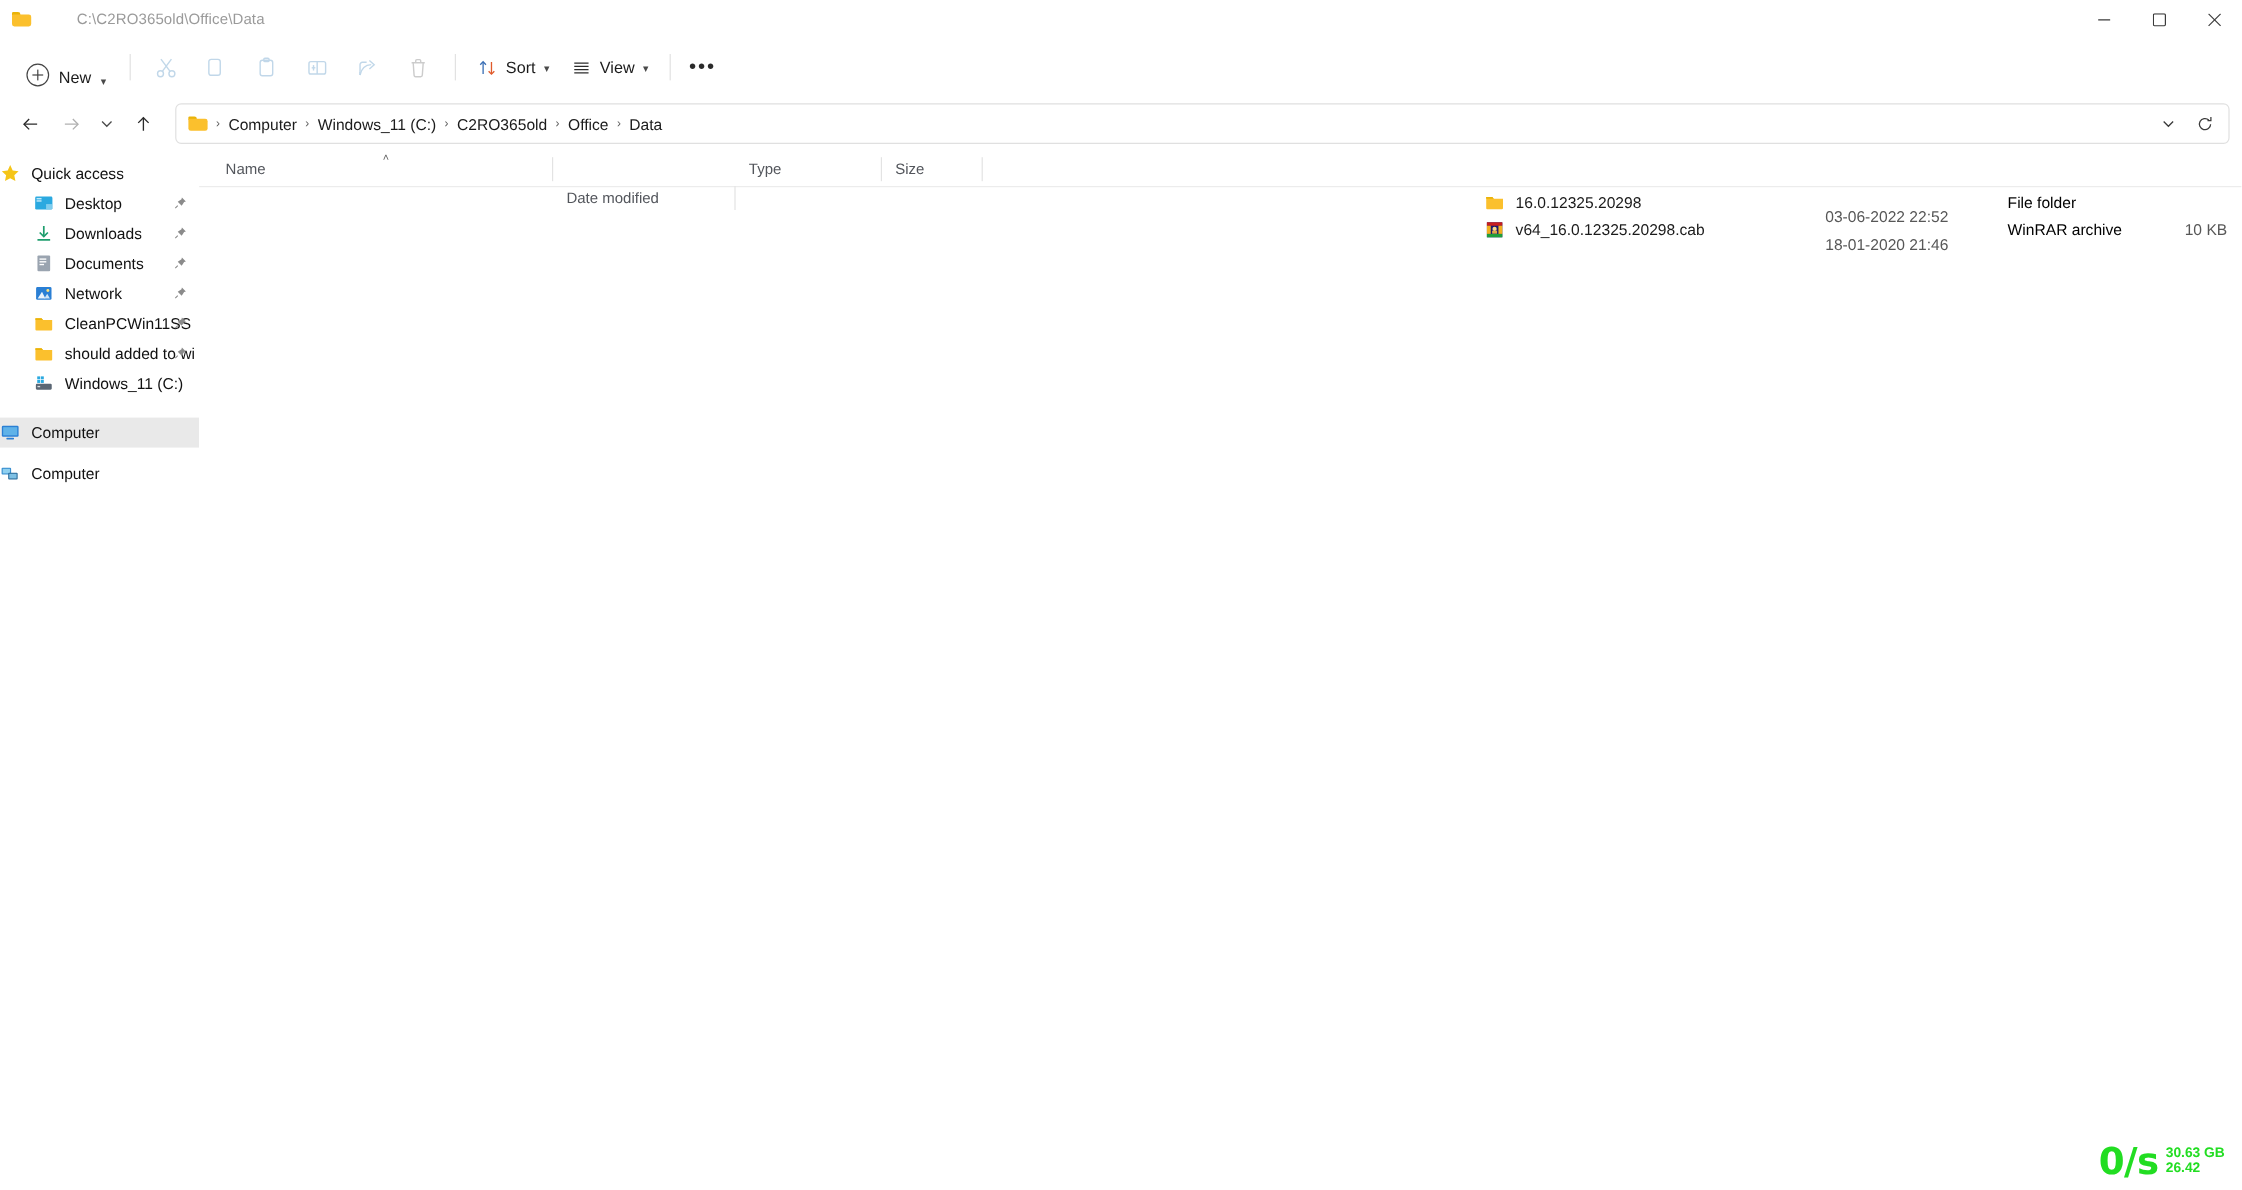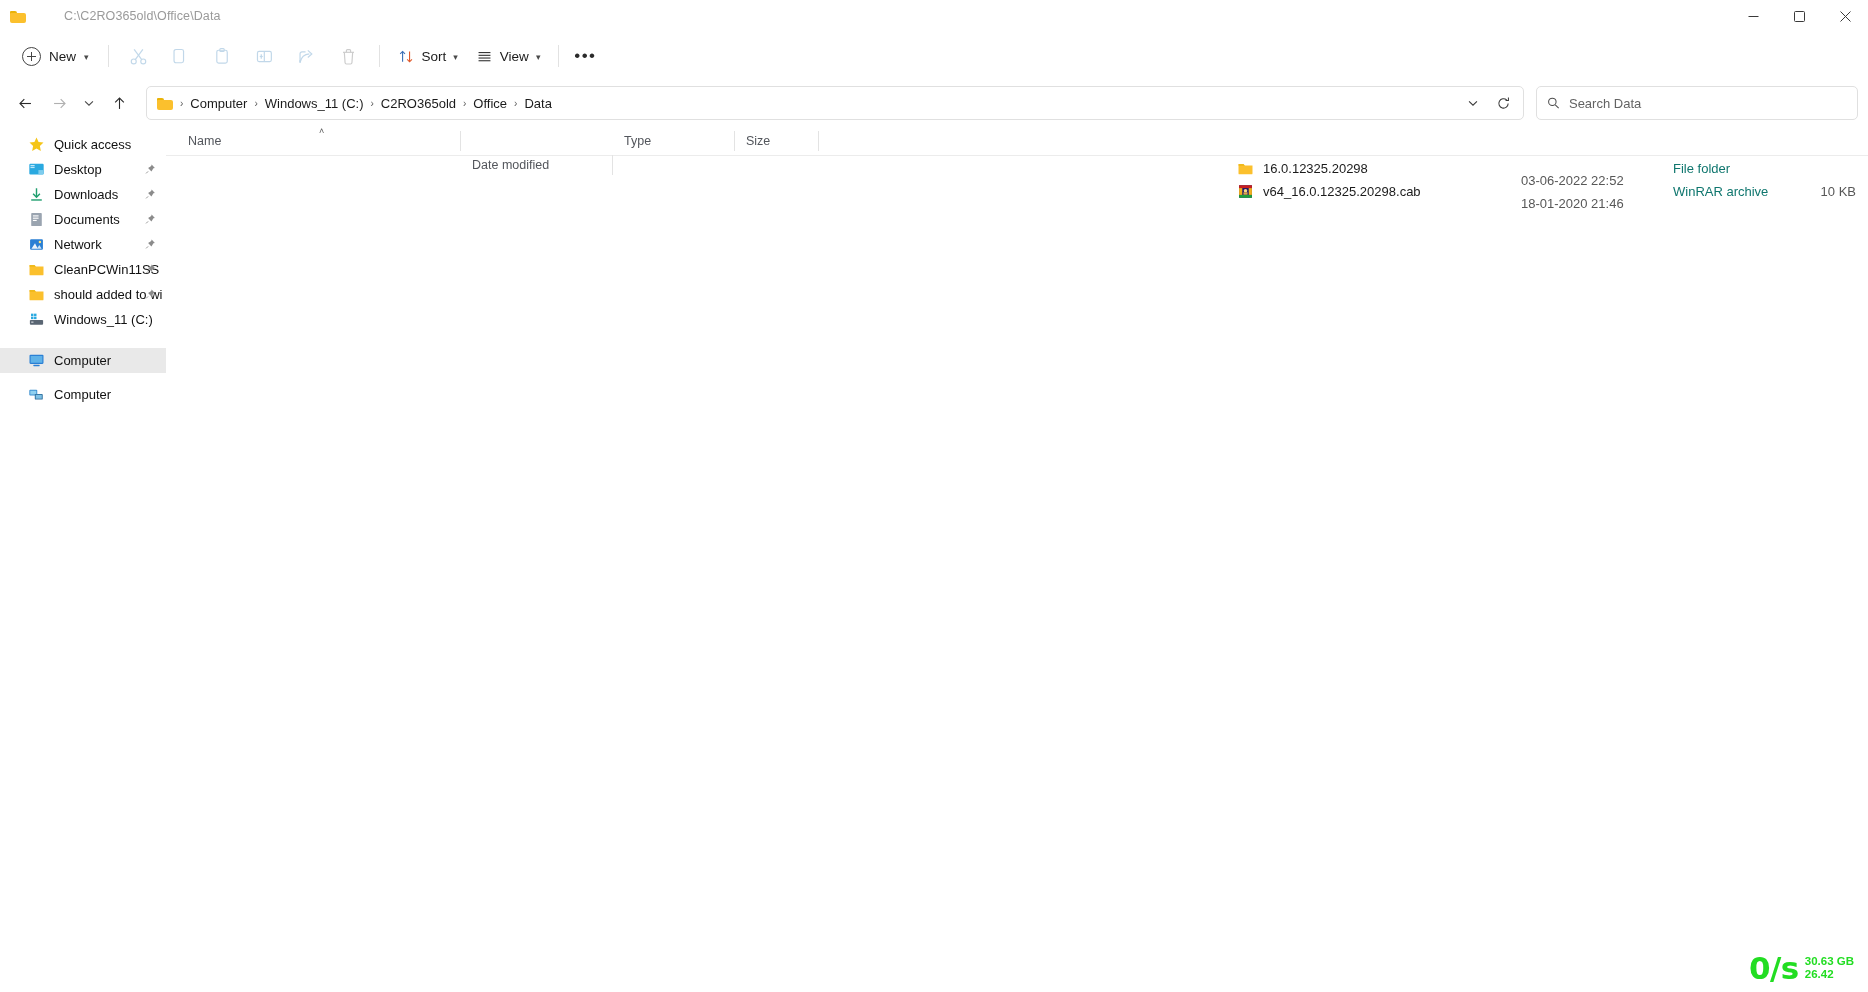--- a/index.html
+++ b/index.html
@@ -51,21 +51,21 @@
 
   
   .commandbar {
     height: 48px; width: 100%;
     display: flex; align-items: center;
     padding: 0 14px;
     background: #ffffff;
     gap: 0px;
   }
   .cb-new {
-    display: flex; align-items: center; gap: 8px;
+    display: flex; align-items: flex-end; gap: 8px;
     height: 32px; padding: 0 10px 0 8px; border-radius: 4px;
     color: #1b1b1b; font-size: 13.5px; cursor: default;
   }
   .plus-circle {
     width: 19px; height: 19px; border: 1.4px solid #444; border-radius: 50%;
     position: relative; flex: none;
   }
   .plus-circle::before, .plus-circle::after {
     content: ""; position: absolute; background: #444;
   }
@@ -141,21 +141,21 @@
   
   .main { display: flex; height: calc(992px - 32px - 48px - 46px); }
 
   
   .sidebar {
     width: 166px; flex: none; padding-top: 6px;
     background: #ffffff; position: relative;
   }
   .nav-item {
     height: 25px; display: flex; align-items: center;
-    padding-left: 28px; gap: 9px; position: relative;
+    gap: 9px; position: relative;
     font-size: 13px; color: #111;
   }
   .nav-item.indent { padding-left: 28px; }
   .nav-item.selected { background: #e9e9e9; }
   .nav-label {
     white-space: nowrap; overflow: hidden;
     text-overflow: clip; max-width: 108px;
   }
   .nav-ico { width: 17px; height: 17px; flex: none; position: relative; }
   .nav-ico svg { display: block; }
@@ -191,21 +191,21 @@
     font-size: 9px; color: #5d5d5d; line-height: 1;
   }
 
   .row {
     height: 23px; display: flex; align-items: center;
     font-size: 13px; color: #1b1b1b; padding-left: 22px; justify-content: flex-end;
   }
   .cell { display: flex; align-items: center; height: 23px; }
   .cell-name { width: 273px; gap: 9px; }
   .cell-date { width: 152px; padding-left: 11px; color: #575757; margin-top: 24px; }
-  .cell-type { width: 122px; padding-left: 11px; color: #0f766e; }
+  .cell-type { width: 122px; padding-left: 11px; color: #000000; }
   .cell-size {
     width: 84px; padding-left: 11px; color: #575757;
     justify-content: flex-end; padding-right: 12px;
   }
   .row-ico { width: 17px; height: 17px; flex: none; }
   .row-ico svg { display: block; }
   .rows-gap { height: 1px; }
 
   
   .netspeed {
@@ -393,27 +393,20 @@
       </div>
       <div class="ab-btn">
         <svg width="15" height="15" viewBox="0 0 18 18" fill="none" stroke="#3a3a3a" stroke-width="1.25">
           <path d="M14.6 9 A5.6 5.6 0 1 1 12.8 4.8"></path>
           <path d="M14.9 1.9 L14.9 5.3 L11.5 5.3"></path>
         </svg>
       </div>
     </div>
   </div>
 
-  <div class="searchbox">
-    <svg width="14" height="14" viewBox="0 0 16 16" fill="none" stroke="#4a4a4a" stroke-width="1.25">
-      <circle cx="6.6" cy="6.6" r="4.6"></circle>
-        <line x1="10.2" y1="10.2" x2="14.4" y2="14.4"></line>
-    </svg>
-    <input type="text" placeholder="Search Data" style="">
-  </div>
 </div>
 
 <div class="main">
 
   <div class="sidebar">
 
     <div class="nav-item">
       <span class="nav-ico">
         <svg width="17" height="17" viewBox="0 0 18 18">
             <polygon points="9,1.6 11.2,6.4 16.4,7 12.6,10.6 13.6,15.8 9,13.2 4.4,15.8 5.4,10.6 1.6,7 6.8,6.4" fill="#f5c518"></polygon>

